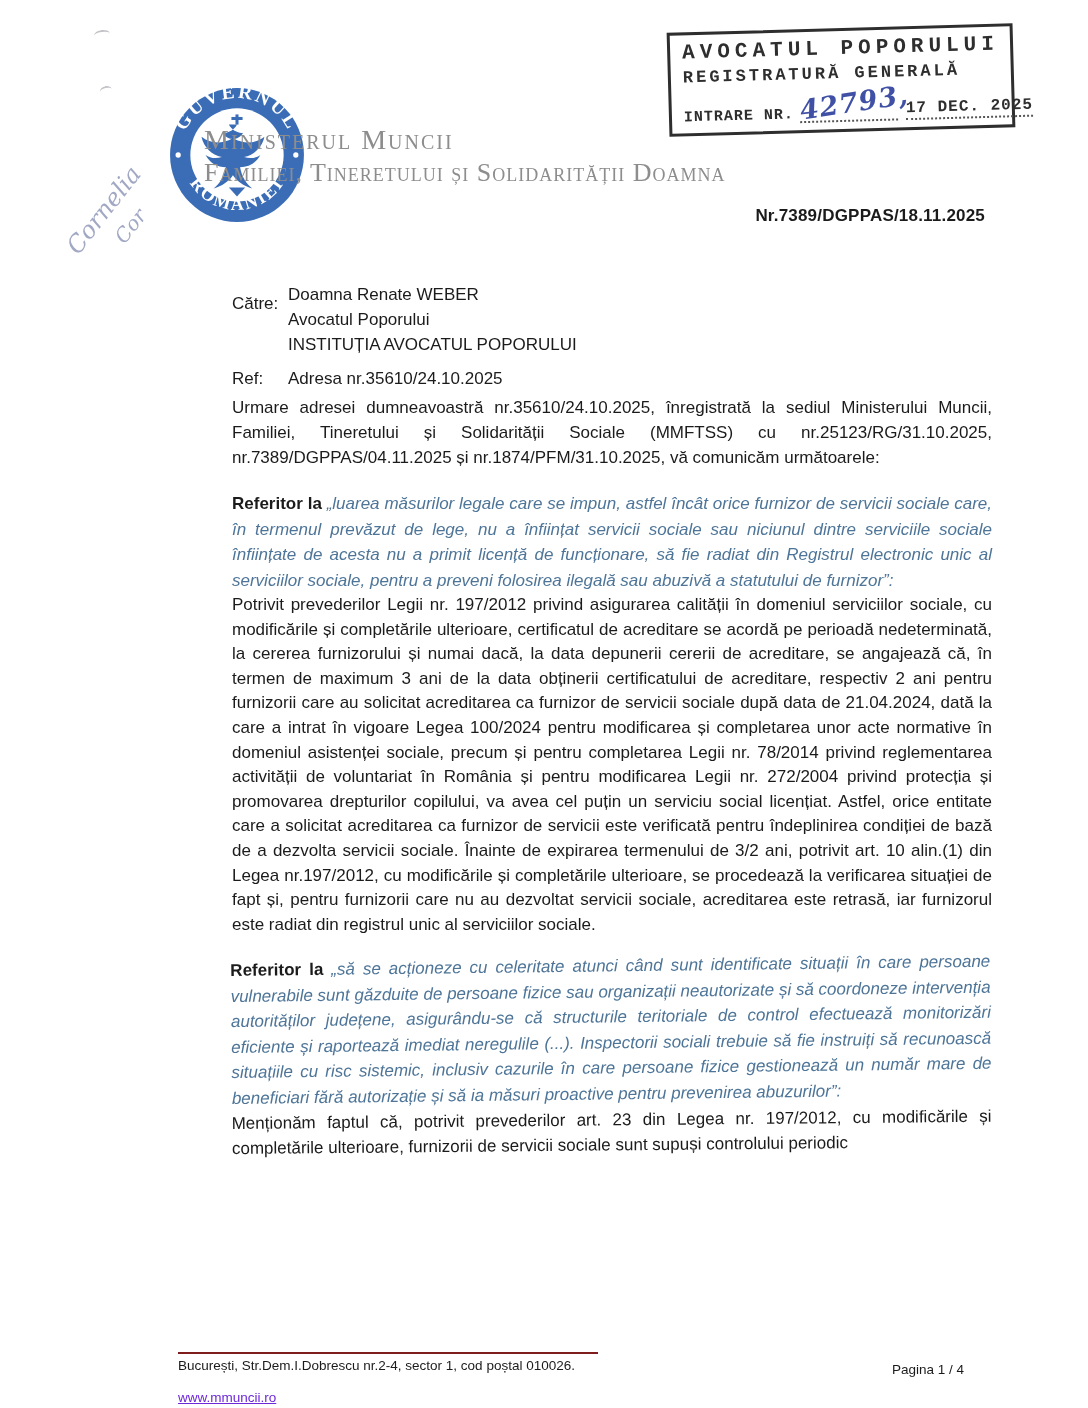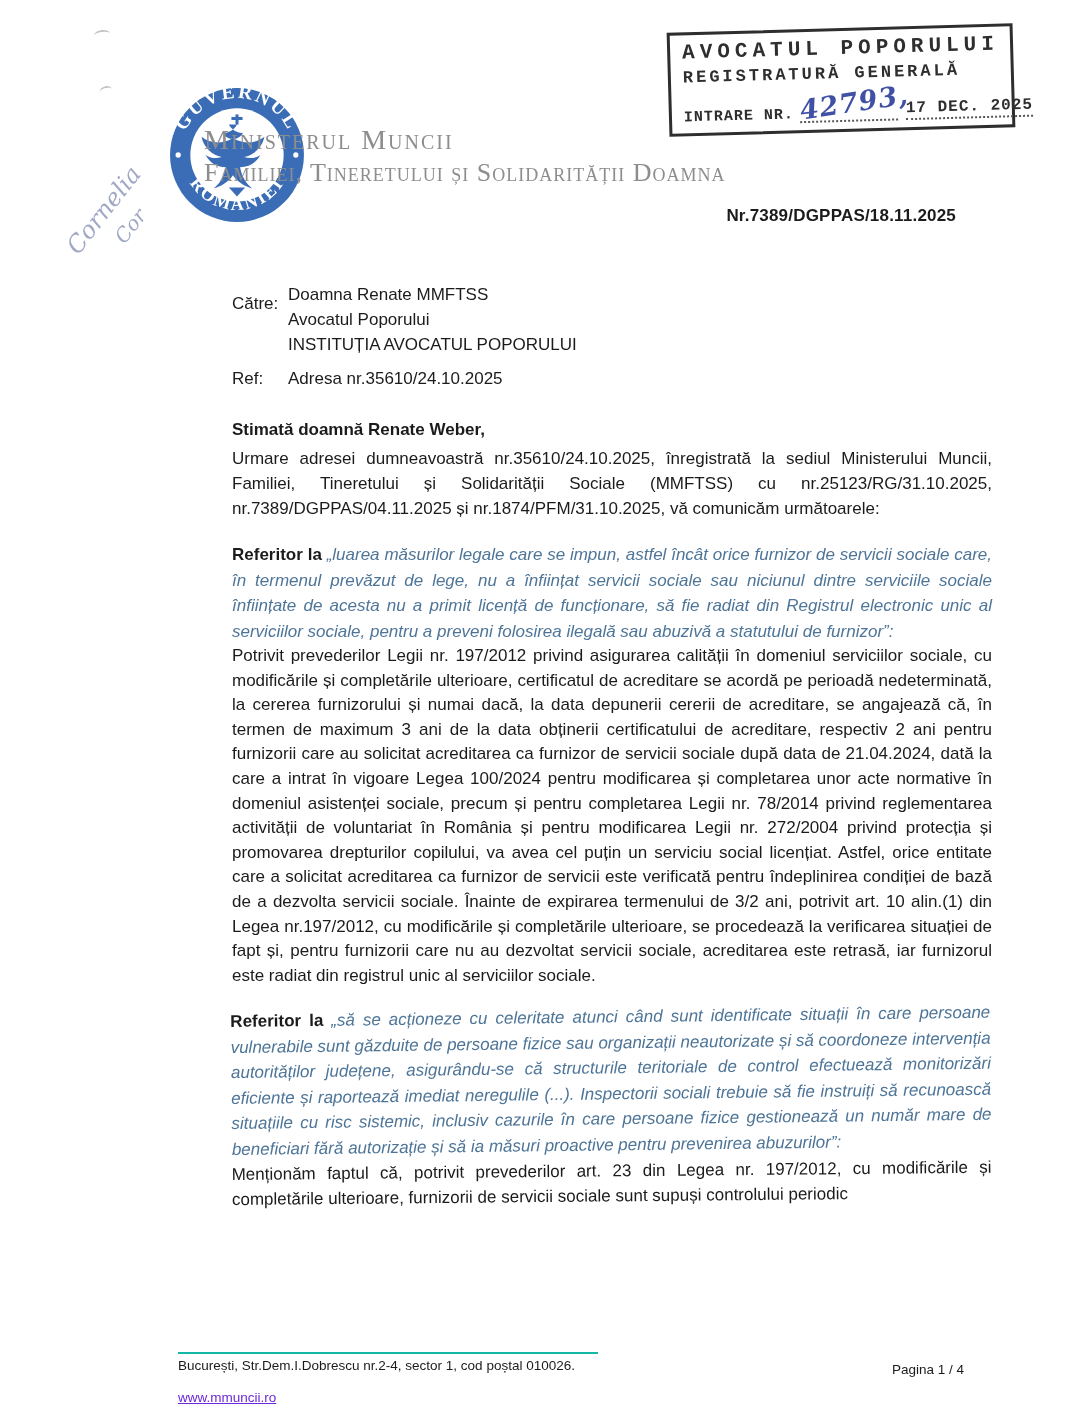--- a/index.html
+++ b/index.html
@@ -65,21 +65,21 @@
     text-align:left;
     font-family:"Liberation Serif",serif;
     font-variant:small-caps;
     color:#8d8d8d;
     z-index:2;
   }
   .ministry-l1{font-size:28px;letter-spacing:2px;}
   .ministry-l2{font-size:26px;letter-spacing:1px;margin-top:2px;}
 
   .ref-number{
-    position:absolute;right:132px;top:206px;
+    position:absolute;right:103px;top:206px;
     font-size:17px;font-weight:bold;letter-spacing:.2px;
   }
 
   
   .letter{
     position:absolute;left:232px;top:282px;width:760px;
     font-size:17px;line-height:25px;
   }
   .to-block{display:flex;}
   .to-label{width:56px;flex:none;margin-top:9px;}
@@ -93,21 +93,21 @@
   .quote-prefix{font-weight:bold;color:#1b1b1b;}
   .quote-text{font-style:italic;color:#4e7598;}
   .body-long{line-height:24.6px;}
   .tilt{transform:rotate(-0.7deg);transform-origin:left bottom;}
   .tilt2{transform:rotate(-0.55deg);transform-origin:left bottom;}
 
   
   .footer-address{
     position:absolute;left:178px;top:1352px;width:420px;
     font-size:13.5px;line-height:18px;
-    border-top:2px solid #14b8a6;
+    border-top:2px solid #7f1d1d;
     padding-top:3px;
   }
   .footer-site{display:inline-block;margin-top:14px;text-decoration:underline;color:#6d28d9;}
   .page-number{position:absolute;right:124px;top:1362px;font-size:13.5px;}
 </style>
 </head>
 <body>
 
 <div class="page">
 
@@ -156,32 +156,31 @@
     <div class="ministry-l2">Familiei, Tineretului și Solidarității Doamna</div>
   </div>
 
   <div class="ref-number">Nr.7389/DGPPAS/18.11.2025</div>
 
   <div class="letter">
 
     <div class="to-block">
       <div class="to-label">Către:</div>
       <div class="to-lines">
-        <div>Doamna Renate MMFTSS</div>
+        <div>Doamna Renate WEBER</div>
         <div>Avocatul Poporului</div>
         <div>INSTITUȚIA AVOCATUL POPORULUI</div>
       </div>
     </div>
 
     <div class="ref-line">
       <div class="ref-label">Ref:</div>
       <div>Adresa nr.35610/24.10.2025</div>
     </div>
 
-    <div class="salutation">Stimată doamnă Renate Weber,</div>
 
     <p class="para intro">Urmare adresei dumneavoastră nr.35610/24.10.2025, înregistrată la sediul Ministerului Muncii, Familiei, Tineretului și Solidarității Sociale (MMFTSS) cu nr.25123/RG/31.10.2025, nr.7389/DGPPAS/04.11.2025 și nr.1874/PFM/31.10.2025, vă comunicăm următoarele:</p>
 
     <p class="para quote-block"><span class="quote-prefix">Referitor la </span><span class="quote-text">„luarea măsurilor legale care se impun, astfel încât orice furnizor de servicii sociale care, în termenul prevăzut de lege, nu a înființat servicii sociale sau niciunul dintre serviciile sociale înființate de acesta nu a primit licență de funcționare, să fie radiat din Registrul electronic unic al serviciilor sociale, pentru a preveni folosirea ilegală sau abuzivă a statutului de furnizor”:</span></p>
 
     <p class="para body-long">Potrivit prevederilor Legii nr. 197/2012 privind asigurarea calității în domeniul serviciilor sociale, cu modificările și completările ulterioare, certificatul de acreditare se acordă pe perioadă nedeterminată, la cererea furnizorului și numai dacă, la data depunerii cererii de acreditare, se angajează că, în termen de maximum 3 ani de la data obținerii certificatului de acreditare, respectiv 2 ani pentru furnizorii care au solicitat acreditarea ca furnizor de servicii sociale după data de 21.04.2024, dată la care a intrat în vigoare Legea 100/2024 pentru modificarea și completarea unor acte normative în domeniul asistenței sociale, precum și pentru completarea Legii nr. 78/2014 privind reglementarea activității de voluntariat în România și pentru modificarea Legii nr. 272/2004 privind protecția și promovarea drepturilor copilului, va avea cel puțin un serviciu social licențiat. Astfel, orice entitate care a solicitat acreditarea ca furnizor de servicii este verificată pentru îndeplinirea condiției de bază de a dezvolta servicii sociale. Înainte de expirarea termenului de 3/2 ani, potrivit art. 10 alin.(1) din Legea nr.197/2012, cu modificările și completările ulterioare, se procedează la verificarea situației de fapt și, pentru furnizorii care nu au dezvoltat servicii sociale, acreditarea este retrasă, iar furnizorul este radiat din registrul unic al serviciilor sociale.</p>
 
     <p class="para quote-block tilt"><span class="quote-prefix">Referitor la </span><span class="quote-text">„să se acționeze cu celeritate atunci când sunt identificate situații în care persoane vulnerabile sunt găzduite de persoane fizice sau organizații neautorizate și să coordoneze intervenția autorităților județene, asigurându-se că structurile teritoriale de control efectuează monitorizări eficiente și raportează imediat neregulile (...). Inspectorii sociali trebuie să fie instruiți să recunoască situațiile cu risc sistemic, inclusiv cazurile în care persoane fizice gestionează un număr mare de beneficiari fără autorizație și să ia măsuri proactive pentru prevenirea abuzurilor”:</span></p>
 
     <p class="para tilt2">Menționăm faptul că, potrivit prevederilor art. 23 din Legea nr. 197/2012, cu modificările și completările ulterioare,  furnizorii de servicii sociale sunt supuși controlului periodic</p>

